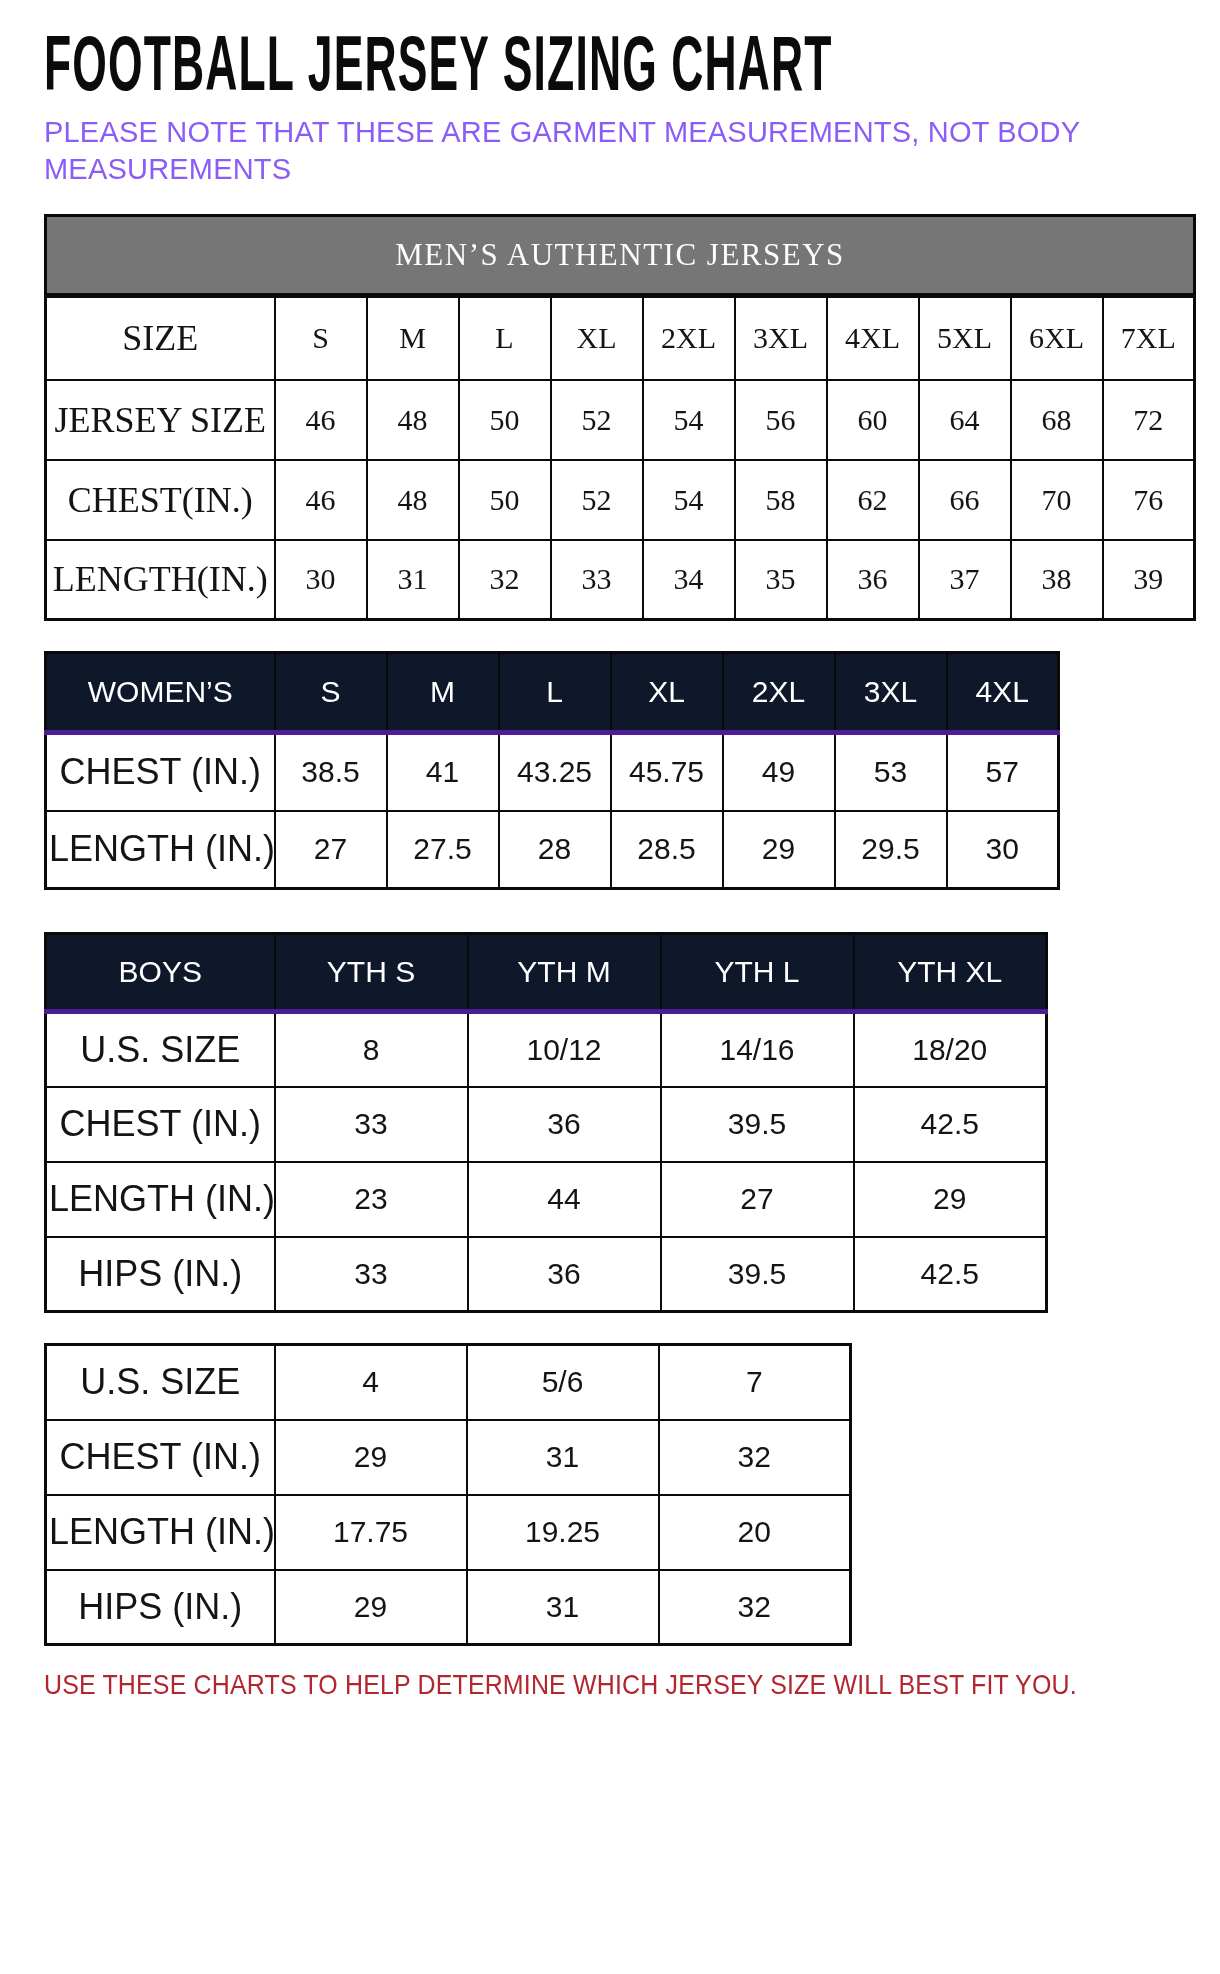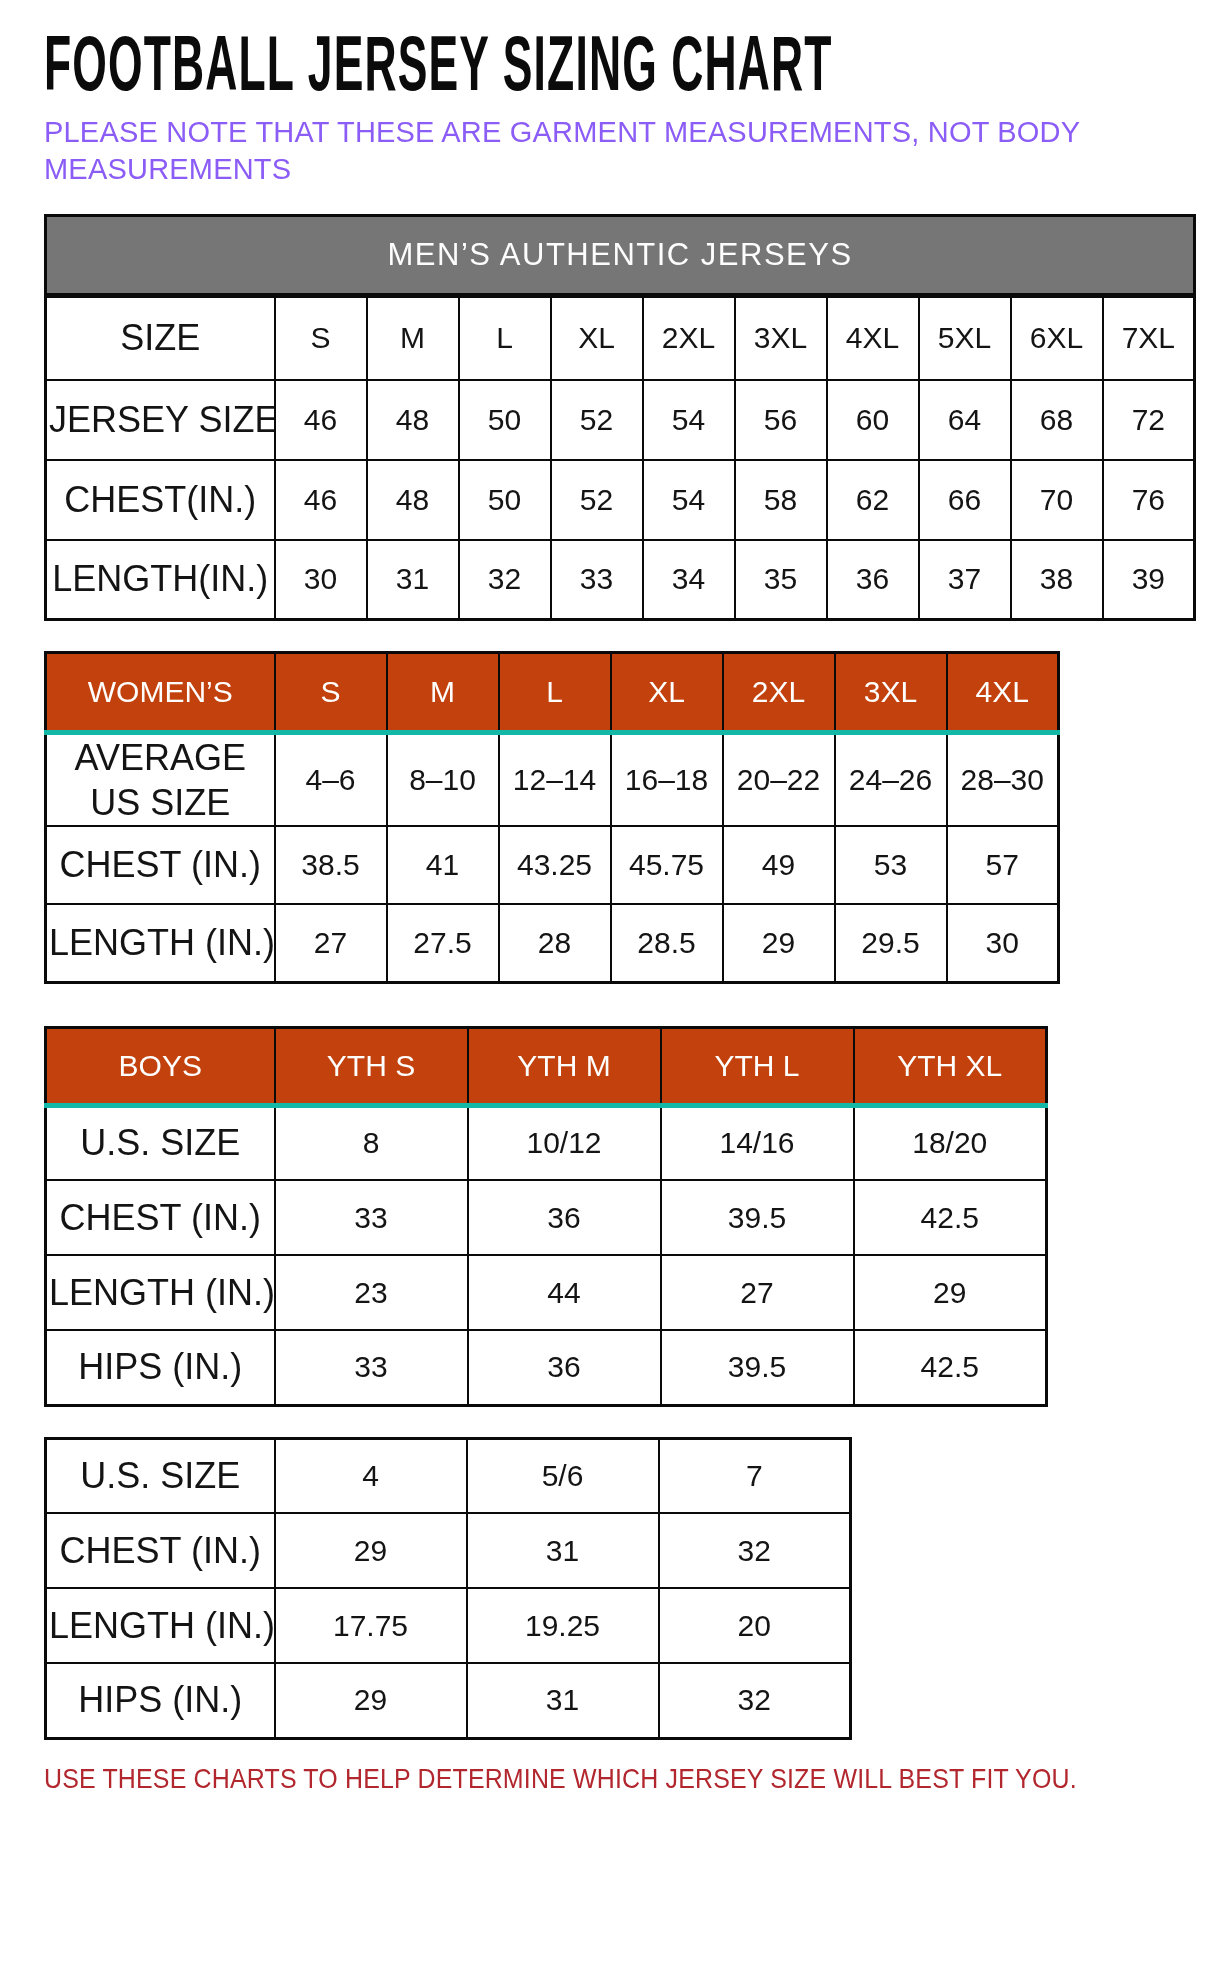--- a/index.html
+++ b/index.html
@@ -33,29 +33,29 @@
   
   table{border-collapse:collapse;table-layout:fixed;background:#fff;}
   td{
     border:2px solid #0a0a0a;text-align:center;vertical-align:middle;
     font-size:30px;color:#141414;padding:0 2px;overflow:hidden;
   }
   table{border:3px solid #0a0a0a;}
   td.lbl{font-size:36px;white-space:nowrap;}
   td.lbl.wrap{white-space:normal;line-height:1.25;}
   tr.hdr td{
-    background:#c2410c;color:#ffffff;font-size:30px;
-    border-bottom:5px solid #14b8a6;white-space:nowrap;
+    background:#0f172a;color:#ffffff;font-size:30px;
+    border-bottom:5px solid #4c1d95;white-space:nowrap;
   }
   .mens-band td{
     background:#767676;color:#fdfdfd;font-size:31px;letter-spacing:1.5px;
     border-bottom:5px solid #0a0a0a;
   }
   
-  .t-mens{width:1149px;margin-top:16px;}
+  .t-mens{width:1149px;margin-top:16px;font-family:Liberation Serif, serif;}
   .t-mens tr{height:80px;}
   .t-mens tr.size-row{height:84px;}
   .t-womens{width:1013px;margin-top:30px;}
   .t-womens tr{height:78px;}
   .t-womens tr.hdr{height:80px;}
   .t-boys{width:1001px;margin-top:42px;}
   .t-boys tr{height:75px;}
   .t-boys tr.hdr{height:78px;}
   .t-preschool{width:805px;margin-top:30px;}
   .t-preschool tr{height:75px;}
@@ -167,30 +167,20 @@
       <td>WOMEN’S</td>
       <td>S</td>
       <td>M</td>
       <td>L</td>
       <td>XL</td>
       <td>2XL</td>
       <td>3XL</td>
       <td>4XL</td>
     </tr>
     <tr>
-      <td class="lbl wrap">AVERAGE US SIZE</td>
-      <td>4–6</td>
-      <td>8–10</td>
-      <td>12–14</td>
-      <td>16–18</td>
-      <td>20–22</td>
-      <td>24–26</td>
-      <td>28–30</td>
-    </tr>
-    <tr>
       <td class="lbl">CHEST (IN.)</td>
       <td>38.5</td>
       <td>41</td>
       <td>43.25</td>
       <td>45.75</td>
       <td>49</td>
       <td>53</td>
       <td>57</td>
     </tr>
     <tr>

